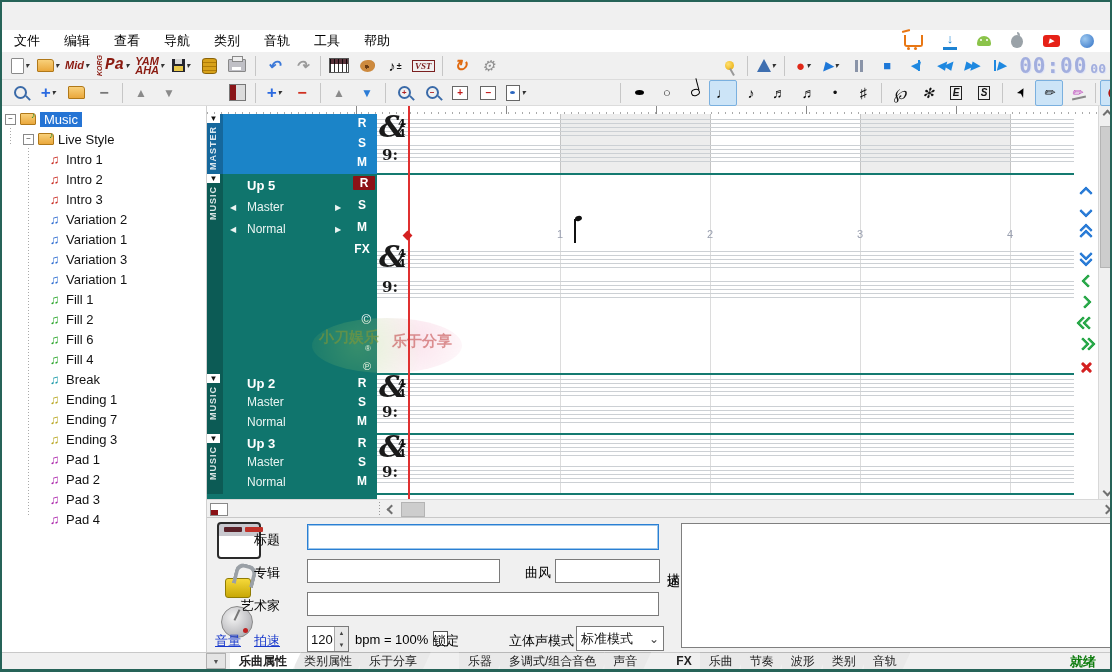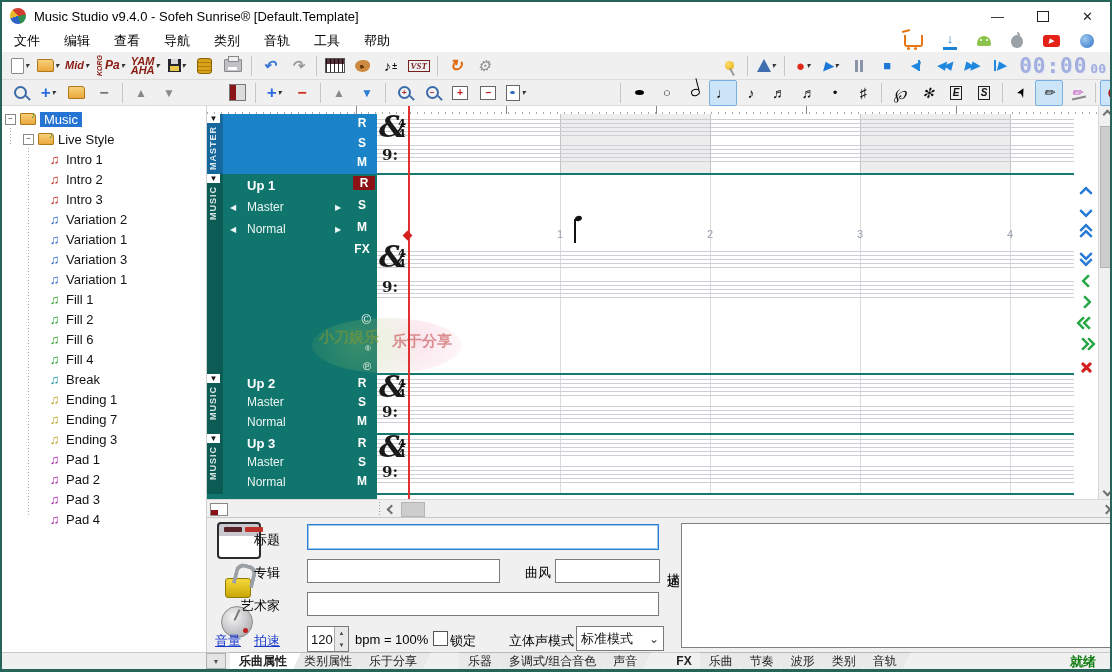--- a/index.html
+++ b/index.html
@@ -195,31 +195,20 @@
   .tab.on{background:#fff;font-weight:bold;z-index:2;}
   .tab.plain{background:transparent;border-top:none;font-weight:bold;clip-path:none;}
   .gapL{margin-left:34px;} .gapS{margin-left:22px;}
   .statusok{position:absolute;right:14px;top:651px;font-size:13px;font-weight:bold;color:#0f7d0f;}
 </style>
 </head>
 <body>
 
 <div id="app">
 
-  <div class="abs titlebar">
-    <span class="appico"></span>
-    <span class="titletxt">Music Studio v9.4.0 - Sofeh Sunrise®  [Default.Template]</span>
-    <div class="wbtns">
-      <span class="wbtn">—</span>
-      <span class="wbtn">
-          <i class="maxglyph"></i>
-        </span>
-      <span class="wbtn">✕</span>
-    </div>
-  </div>
 
   <div class="abs menubar">
     <span class="menuitem">文件</span>
     <span class="menuitem">编辑</span>
     <span class="menuitem">查看</span>
     <span class="menuitem">导航</span>
     <span class="menuitem">类别</span>
     <span class="menuitem">音轨</span>
     <span class="menuitem">工具</span>
     <span class="menuitem">帮助</span>
@@ -243,21 +232,21 @@
     <span class="tbtn">
         <i class="folderico"></i>
         <i class="caret">▾</i>
       </span>
     <span class="tbtn">
         <i class="redtxt">Mid</i>
         <i class="caret">▾</i>
       </span>
     <span class="tbtn">
         <i class="redtxt" style="font-size:7px;writing-mode:vertical-rl;transform:rotate(180deg);">KORG</i>
-        <i class="redtxt" style="font-size:12px;">Pa</i>
+        <i class="redtxt" style="font-size:16px;font-family:Liberation Mono, monospace;">Pa</i>
         <i class="caret">▾</i>
       </span>
     <span class="tbtn">
         <i class="redtxt"><span>YAM</span><br><span>AHA</span></i>
         <i class="caret">▾</i>
       </span>
     <span class="tbtn">
         <i class="saveico"></i>
         <i class="caret">▾</i>
       </span>
@@ -606,21 +595,21 @@
       <span class="rsm" style="top:2px;">R</span>
       <span class="rsm" style="top:22px;">S</span>
       <span class="rsm" style="top:41px;">M</span>
     </div>
 
     <div class="abs hd up1hd">
       <div class="strip">
           <span class="striplabel">MUSIC</span>
         </div>
       <span class="collapsetri">▼</span>
-      <span class="tname" style="top:4px;">Up 1</span>
+      <span class="tname" style="top:4px;">Up 5</span>
       <span class="arrowL" style="left:23px;top:29px;">◀</span>
       <span class="tsub" style="top:26px;">Master</span>
       <span class="arrowR" style="left:128px;top:29px;">▶</span>
       <span class="arrowL" style="left:23px;top:51px;">◀</span>
       <span class="tsub" style="top:48px;">Normal</span>
       <span class="arrowR" style="left:128px;top:51px;">▶</span>
       <span class="rsm recon" style="top:2px;">R</span>
       <span class="rsm" style="top:24px;">S</span>
       <span class="rsm" style="top:46px;">M</span>
       <span class="rsm" style="top:68px;">FX</span>
@@ -739,21 +728,21 @@
     <span class="linktxt" style="left:47px;top:114px;">拍速</span>
     <div class="spinner" style="left:100px;top:108px;">
       <span class="val">120</span>
       <span class="spinbtns">
         <span>▲</span>
         <span>▼</span>
       </span>
     </div>
     <span class="fldlabel" style="left:148px;top:114px;">bpm = 100%</span>
     <span class="checkbox" style="left:226px;top:113px;"></span>
-    <span class="fldlabel" style="left:243px;top:114px;">锁定</span>
+    <span class="fldlabel" style="left:226px;top:114px;">锁定</span>
     <span class="fldlabel" style="left:302px;top:114px;">立体声模式</span>
     <div class="selectbox" style="left:369px;top:108px;">
       <span>标准模式</span>
       <span class="chev">⌄</span>
     </div>
 
     <span class="vertlabel" style="left:457px;top:44px;">描述</span>
     <div class="descbox">
       
       

